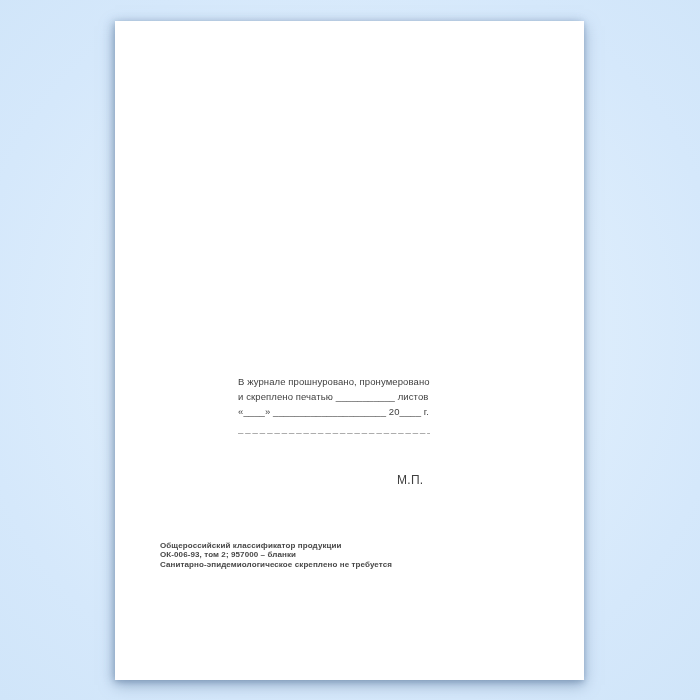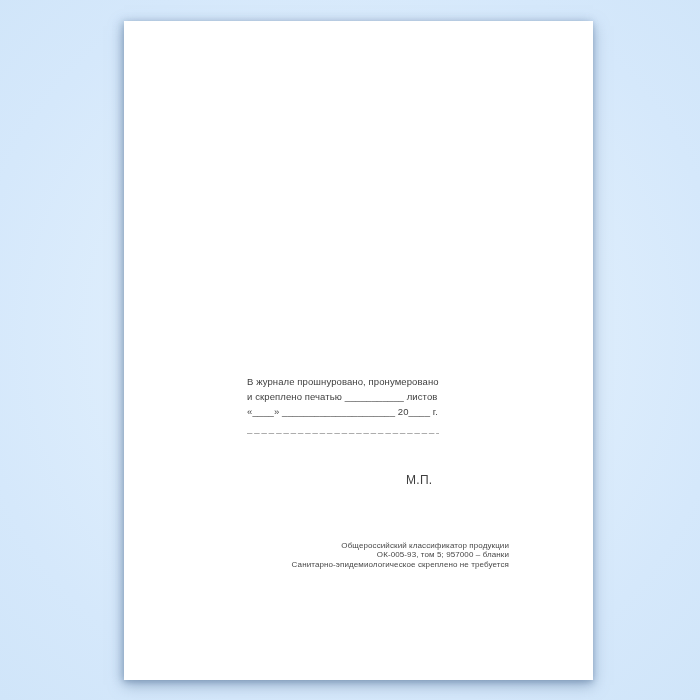--- a/index.html
+++ b/index.html
@@ -9,21 +9,21 @@
   body {
     width: 700px;
     height: 700px;
     position: relative;
     overflow: hidden;
     font-family: "Liberation Sans", sans-serif;
     background: radial-gradient(circle at 50% 48%, #eaf4fe 0%, #ddedfc 45%, #d5e8fb 75%, #d0e5f9 100%);
   }
   .paper {
     position: absolute;
-    left: 124px;
+    left: 115px;
     top: 21px;
     width: 469px;
     height: 659px;
     background: #ffffff;
     box-shadow: 0 5px 14px rgba(96, 125, 160, 0.55),
                 0 2px 5px rgba(96, 125, 160, 0.35),
                 -3px 0 8px rgba(110, 138, 170, 0.25);
   }
   .form-block {
     position: absolute;
@@ -52,25 +52,26 @@
     font-size: 12px;
     line-height: 15px;
     color: #3e3e3e;
     letter-spacing: 0.3px;
   }
   .footer-block {
     position: absolute;
     left: 45px;
     top: 520px;
     width: 340px;
-    text-align: right;
+    text-align: left;
     font-size: 8px;
     line-height: 9.3px;
     color: #474747;
     letter-spacing: 0.1px;
+    font-weight: bold;
   }
   .footer-line {
     white-space: nowrap;
   }
 </style>
 </head>
 <body>
 
 <div class="paper">
 
@@ -78,17 +79,17 @@
     <div class="form-line">В журнале прошнуровано, пронумеровано</div>
     <div class="form-line">и скреплено печатью ___________ листов</div>
     <div class="form-line">«____» _____________________ 20____ г.</div>
     <div class="form-line dashed-line">___________________________</div>
   </div>
 
   <div class="stamp">М.П.</div>
 
   <div class="footer-block">
     <div class="footer-line">Общероссийский классификатор продукции</div>
-    <div class="footer-line">ОК-005-93, том 5; 957000 – бланки</div>
+    <div class="footer-line">ОК-006-93, том 2; 957000 – бланки</div>
     <div class="footer-line">Санитарно-эпидемиологическое скреплено не требуется</div>
   </div>
 
 </div>
 
 </body></html>

